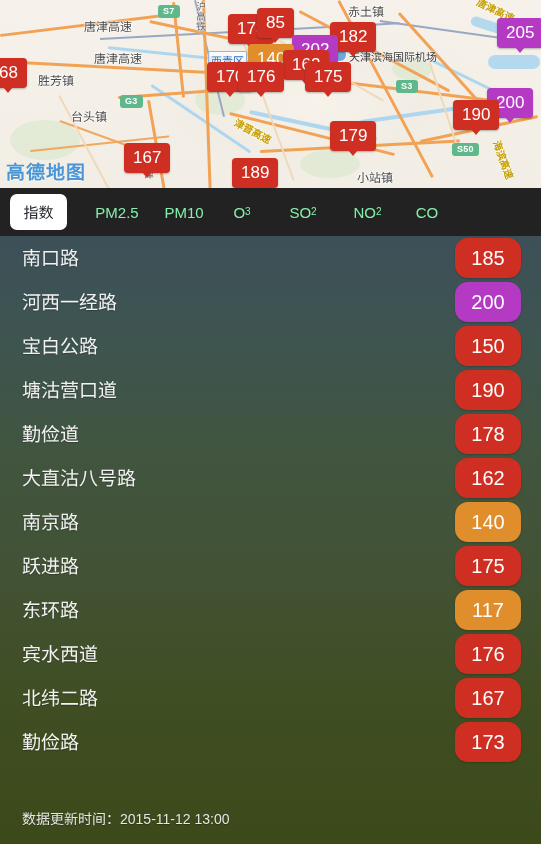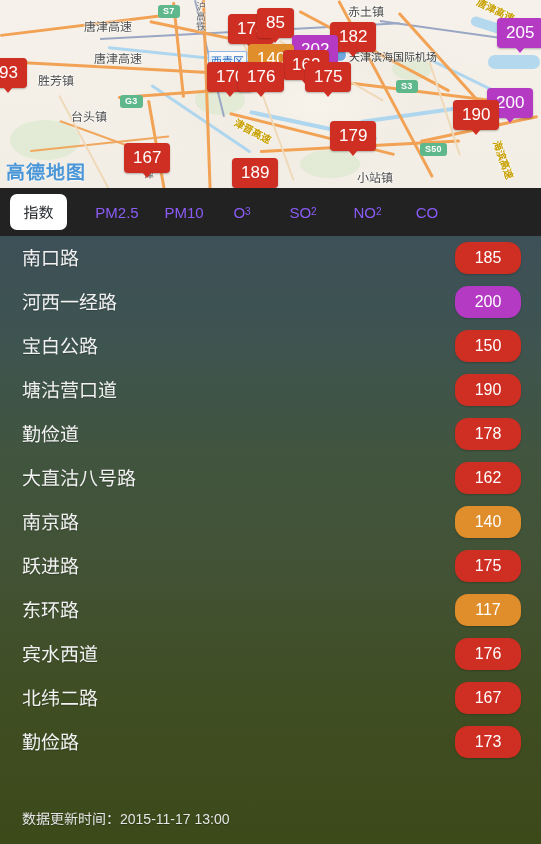--- a/index.html
+++ b/index.html
@@ -56,34 +56,34 @@
   .marker.purple .tail{border-top:6px solid #b43ac4;}
   .marker.orange .tail{border-top:6px solid #e08e2c;}
 
   .amap-logo{position:absolute;left:6px;bottom:6px;font-size:19px;font-weight:bold;
     color:#3c8fd6;letter-spacing:1px;line-height:19px;opacity:.92;
     text-shadow:0 1px 0 rgba(255,255,255,.85);}
 
   
   .tabbar{position:absolute;left:0;top:188px;width:541px;height:48px;background:#222222;
     display:flex;align-items:center;}
-  .tab{color:#8b5cf6;font-size:15px;line-height:15px;white-space:nowrap;
+  .tab{color:#86efac;font-size:15px;line-height:15px;white-space:nowrap;
     display:flex;align-items:center;justify-content:center;cursor:pointer;}
   .tab.active{background:#ffffff;color:#23272b;border-radius:7px;font-weight:500;}
   .tab sub{font-size:10px;vertical-align:-2px;line-height:0;}
 
   
   .sheet{position:absolute;left:0;top:236px;width:541px;height:608px;
     background:linear-gradient(180deg,#3d5058 0%,#3e5451 16%,#41553f 36%,#425234 56%,#3f4e23 76%,#3c4a1a 100%);
     overflow:hidden;}
   .row{position:relative;height:44px;display:flex;align-items:center;
     padding:0 20px 0 22px;cursor:pointer;}
   .row-name{flex:1;color:#f2f2f2;font-size:19px;line-height:19px;white-space:nowrap;
     text-shadow:0 1px 1px rgba(0,0,0,.25);}
-  .badge{min-width:40px;height:32px;border-radius:13px;color:#fff;font-size:16px;
+  .badge{min-width:40px;height:40px;border-radius:13px;color:#fff;font-size:20px;
     display:flex;align-items:center;justify-content:center;padding:0 13px;
     box-shadow:0 1px 2px rgba(0,0,0,.2);}
   .footer{position:absolute;left:22px;bottom:18px;color:#e6e6e6;font-size:14px;
     line-height:14px;white-space:nowrap;text-shadow:0 1px 1px rgba(0,0,0,.3);}
 </style>
 </head>
 <body>
 
 <div class="app">
 
@@ -137,35 +137,35 @@
       <div class="place big" style="left:357px;top:168px;">小站镇</div>
 
       <div class="district" style="left:169px;top:51px;margin-left:39px;">西青区</div>
 
       <div class="poi-dot" style="left:333px;top:48px;"></div>
       <div class="poi" style="left:349px;top:48px;">天津滨海国际机场</div>
 
       <div class="shield" style="left:158px;top:5px;">S7</div>
       <div class="shield" style="left:120px;top:95px;">G3</div>
       <div class="shield" style="left:396px;top:80px;">S3</div>
-      <div class="shield" style="left:420px;top:143px;">S50</div>
+      <div class="shield" style="left:452px;top:143px;">S50</div>
 
       <div class="hwy-label" style="left:233px;top:123px;transform:rotate(28deg);">津晋高速</div>
       <div class="hwy-label" style="left:476px;top:2px;transform:rotate(26deg);">唐津高速</div>
       <div class="hwy-label" style="left:484px;top:152px;transform:rotate(70deg);">海滨高速</div>
 
       <div class="rail-label" style="left:196px;top:2px;white-space:pre;">沪
 高
 铁</div>
       <div class="rail-label" style="left:144px;top:170px;">津</div>
 
       <div class="amap-logo">高德地图</div>
     </div>
 
-    <div class="marker red" style="left:-10px;top:58px;"><span>93</span><i class="tail"></i></div>
+    <div class="marker red" style="left:-10px;top:58px;"><span>68</span><i class="tail"></i></div>
     <div class="marker red" style="left:228px;top:14px;"><span>173</span><i class="tail"></i></div>
     <div class="marker red" style="left:257px;top:8px;"><span>85</span><i class="tail"></i></div>
     <div class="marker red" style="left:330px;top:22px;"><span>182</span><i class="tail"></i></div>
     <div class="marker purple" style="left:497px;top:18px;"><span>205</span><i class="tail"></i></div>
     <div class="marker purple" style="left:292px;top:35px;"><span>202</span><i class="tail"></i></div>
     <div class="marker orange" style="left:248px;top:44px;"><span>140</span><i class="tail"></i></div>
     <div class="marker red" style="left:283px;top:50px;"><span>162</span><i class="tail"></i></div>
     <div class="marker red" style="left:207px;top:62px;"><span>170</span><i class="tail"></i></div>
     <div class="marker red" style="left:238px;top:62px;"><span>176</span><i class="tail"></i></div>
     <div class="marker red" style="left:305px;top:62px;"><span>175</span><i class="tail"></i></div>
@@ -247,16 +247,16 @@
     </div>
     <div class="row">
       <span class="row-name">北纬二路</span>
       <span class="badge" style="background:#cf2f23;">167</span>
     </div>
     <div class="row">
       <span class="row-name">勤俭路</span>
       <span class="badge" style="background:#cf2f23;">173</span>
     </div>
 
-    <div class="footer">数据更新时间：2015-11-17 13:00</div>
+    <div class="footer">数据更新时间：2015-11-12 13:00</div>
   </div>
 
 </div>
 
 </body></html>

